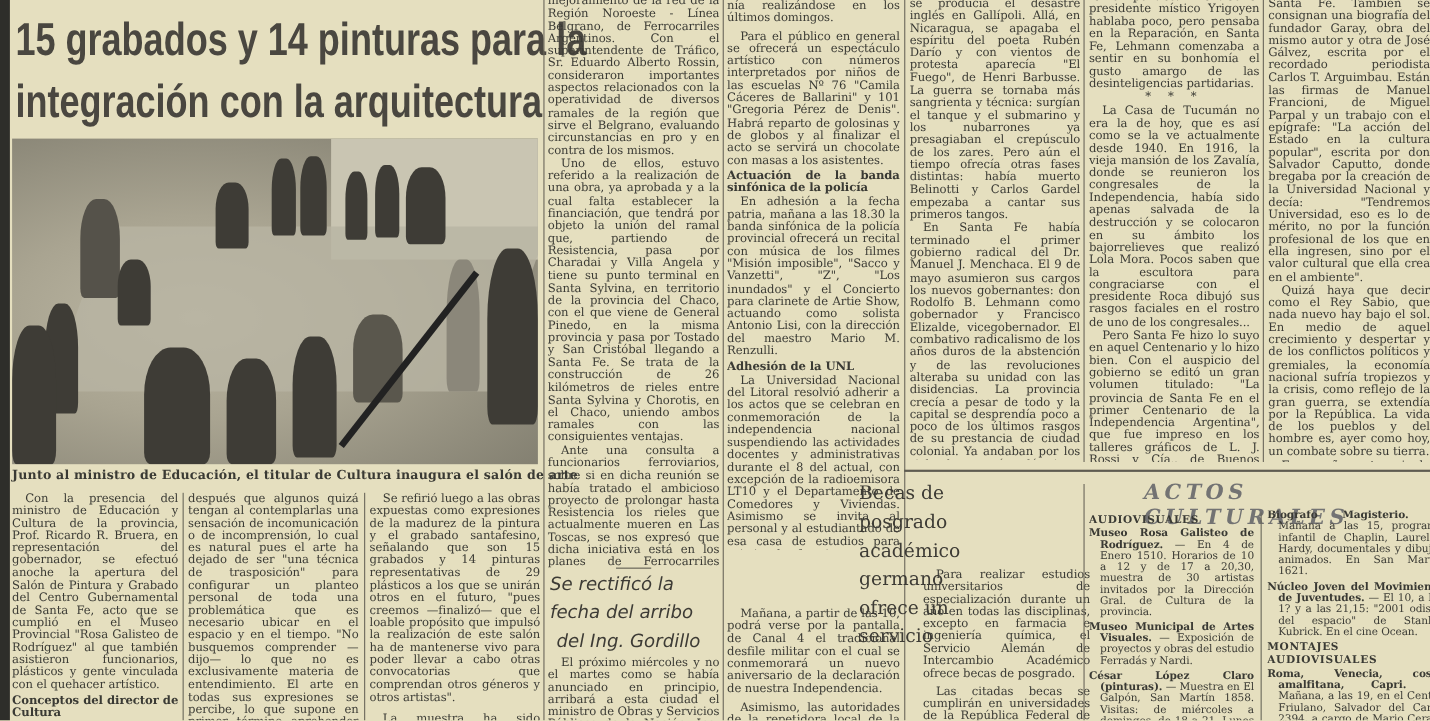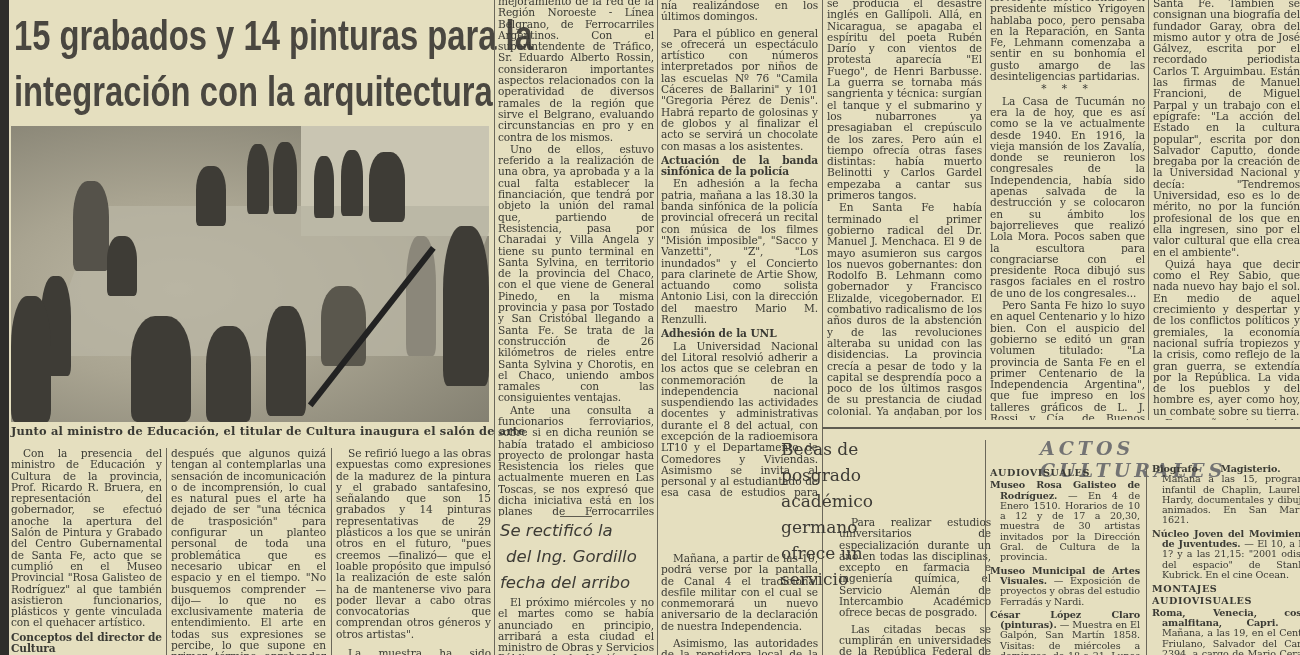--- a/index.html
+++ b/index.html
@@ -87,22 +87,22 @@
   <div class="vrule" style="left:494px;top:0;height:655px"></div>
 
   <div class="col" style="left:498px;top:-4px;width:156px;height:520px">
     <p style="text-indent:0">mejoramiento de la red de la Región Noroeste - Línea Belgrano, de Ferrocarriles Argentinos. Con el superintendente de Tráfico, Sr. Eduardo Alberto Rossin, consideraron importantes aspectos relacionados con la operatividad de diversos ramales de la región que sirve el Belgrano, evaluando circunstancias en pro y en contra de los mismos.</p>
     <p>Uno de ellos, estuvo referido a la realización de una obra, ya aprobada y a la cual falta establecer la financiación, que tendrá por objeto la unión del ramal que, partiendo de Resistencia, pasa por Charadai y Villa Angela y tiene su punto terminal en Santa Sylvina, en territorio de la provincia del Chaco, con el que viene de General Pinedo, en la misma provincia y pasa por Tostado y San Cristóbal llegando a Santa Fe. Se trata de la construcción de 26 kilómetros de rieles entre Santa Sylvina y Chorotis, en el Chaco, uniendo ambos ramales con las consiguientes ventajas.</p>
     <p>Ante una consulta a funcionarios ferroviarios, sobre si en dicha reunión se había tratado el ambicioso proyecto de prolongar hasta Resistencia los rieles que actualmente mueren en Las Toscas, se nos expresó que dicha iniciativa está en los planes de Ferrocarriles Argentinos, pero que antes de adoptar ningún tipo de medida, se quería observar por un tiempo el comportamiento del ramal Vera - Reconquista - Las Toscas, cuya reactivación —tal como informáramos— ha sido dispuesta con la corrida de 5 cargueros semanales y un coche motor diario que llegará hasta Santa Fe, a partir del próximo domingo.</p>
   </div>
   <div class="hrule" style="left:560px;top:516px;width:32px"></div>
   <div class="sec-head italic-head" style="left:500px;top:518px;width:155px">
     <div>Se rectificó la</div>
+    <div>fecha del arribo</div>
     <div style="padding-left:6px">del Ing. Gordillo</div>
-    <div>fecha del arribo</div>
   </div>
   <div class="col" style="left:498px;top:597px;width:156px;height:58px">
     <p>El próximo miércoles y no el martes como se había anunciado en principio, arribará a esta ciudad el ministro de Obras y Servicios Públicos de la Nación, Ing. Pedro Gordillo. Así lo informa-</p>
   </div>
 
   <div class="vrule" style="left:657px;top:0;height:655px"></div>
 
   <div class="col" style="left:661px;top:0;width:157px;height:500px">
     <p style="text-indent:0">nía realizándose en los últimos domingos.</p>
     <p style="margin-top:5px">Para el público en general se ofrecerá un espectáculo artístico con números interpretados por niños de las escuelas Nº 76 "Camila Cáceres de Ballarini" y 101 "Gregoria Pérez de Denis". Habrá reparto de golosinas y de globos y al finalizar el acto se servirá un chocolate con masas a los asistentes.</p>

